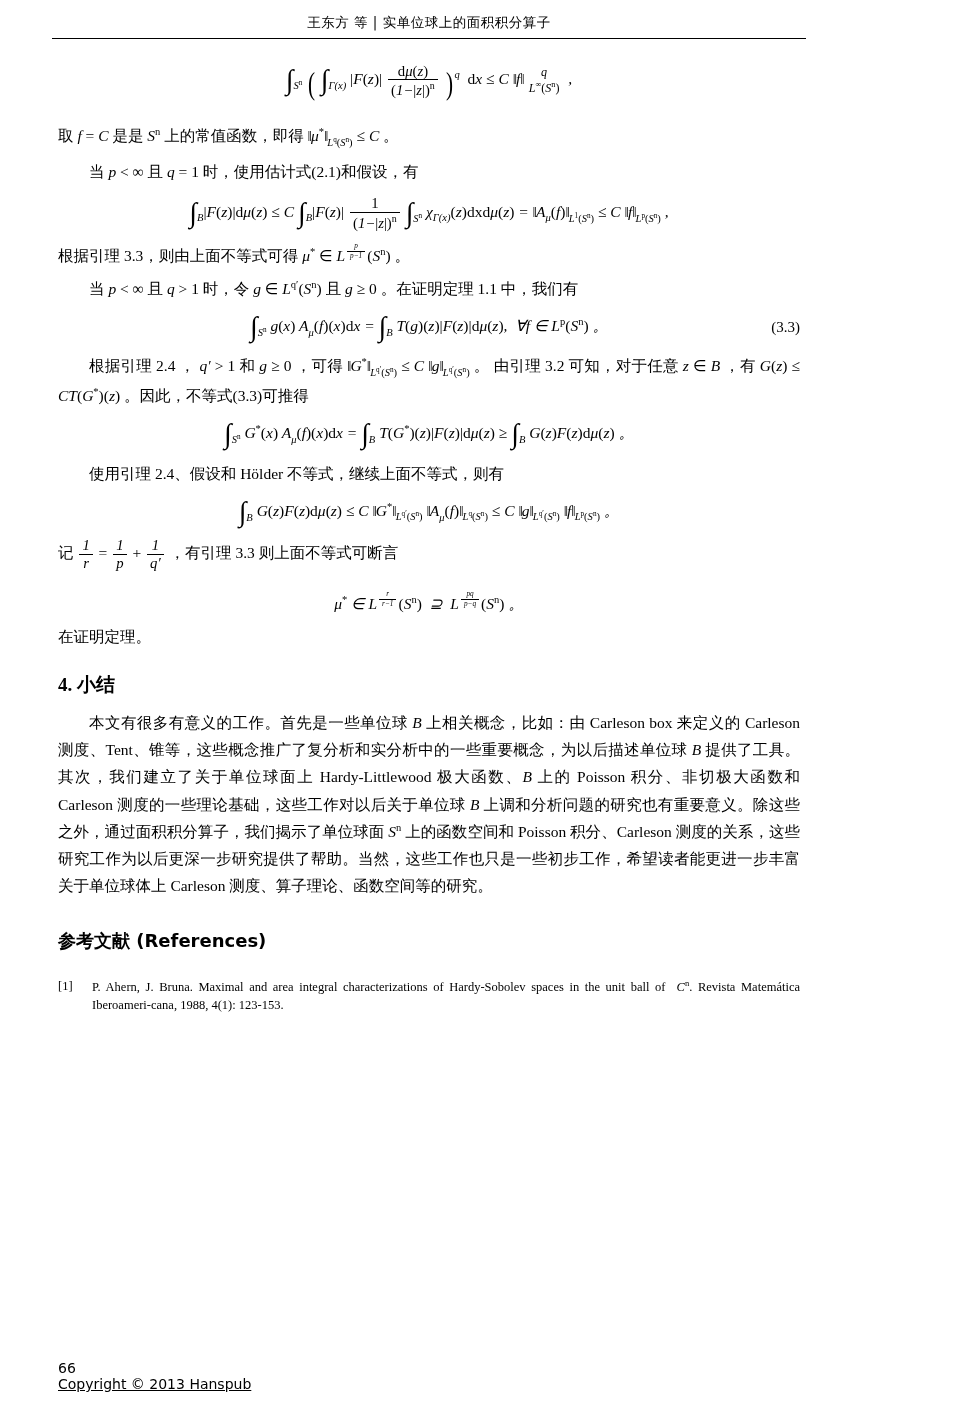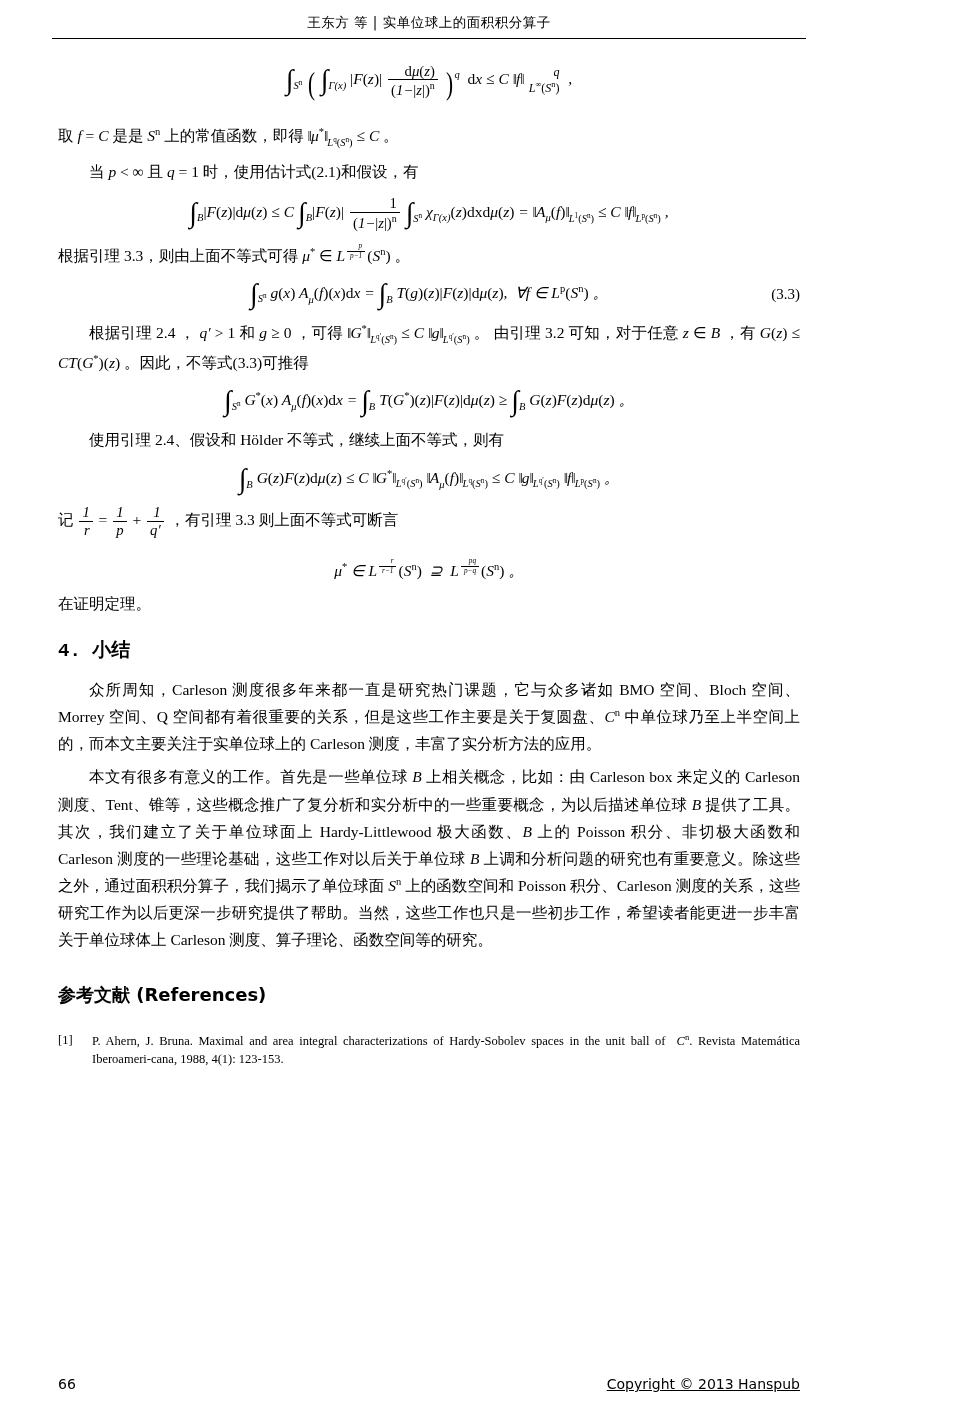--- a/index.html
+++ b/index.html
@@ -73,38 +73,38 @@
     vertical-align: -5px;
     display: inline-block;
     line-height: 0.6;
   }
   .sub { font-size: 0.68em; vertical-align: -0.45em; font-style: italic; }
   .sup { font-size: 0.68em; vertical-align: 0.55em; font-style: italic; }
   .supn { font-size: 0.68em; vertical-align: 0.55em; font-style: normal; }
   .frac {
     display: inline-block;
     vertical-align: middle;
-    text-align: right;
+    text-align: center;
     font-size: 0.95em;
     line-height: 1.15;
     margin: 0 2px;
   }
   .frac .num { display: block; border-bottom: 1px solid #000; padding: 0 3px; }
   .frac .den { display: block; padding: 0 3px; }
   .paren-big {
     font-size: 2.1em;
     vertical-align: -0.3em;
     font-style: normal;
     display: inline-block;
     transform: scaleX(0.65);
   }
   .norm { font-style: normal; letter-spacing: -1px; }
   .stack-sup { font-size: 0.6em; vertical-align: 0.8em; font-style: italic;}
   h2.section {
-    font-family: Liberation Mono, monospace;
+    font-family: Liberation Serif, serif;
     font-size: 19px;
     font-weight: bold;
     margin: 18px 0 8px 0;
   }
   h2.refs {
     font-family: "DejaVu Sans", sans-serif;
     font-size: 18px;
     font-weight: bold;
     margin: 26px 0 20px 0;
   }
@@ -117,20 +117,21 @@
   }
   .ref-num { width: 24px; flex: 0 0 24px; }
   .footer {
     position: absolute;
     left: 58px;
     right: 58px;
     bottom: 22px;
     display: flex;
     justify-content: space-between;
     font-size: 14px;
+    flex-direction: column;
   }
   .footer .page-no { font-family: "DejaVu Sans", sans-serif; }
   .footer .copy { font-family: "DejaVu Sans", sans-serif; text-decoration: underline; }
   .smallfrac { font-size: 0.78em; }
 </style>
 </head>
 <body>
 
 <div class="page">
 
@@ -170,20 +171,23 @@
         χ<span class="sub">Γ(<span class="m">x</span>)</span><span class="mr">(</span>z<span class="mr">)</span><span class="mr">dxd</span>μ<span class="mr">(</span>z<span class="mr">)</span> =
         <span class="norm mr">‖</span>A<span class="sub">μ</span><span class="mr">(</span>f<span class="mr">)</span><span class="norm mr">‖</span><span class="sub">L<span class="supn">1</span><span class="mr">(</span>S<span class="supn">n</span><span class="mr">)</span></span>
         ≤ C <span class="norm mr">‖</span>f<span class="norm mr">‖</span><span class="sub">L<span class="supn">p</span><span class="mr">(</span>S<span class="supn">n</span><span class="mr">)</span></span> ,
       </span>
     </div>
 
     <p class="noindent">
       根据引理 3.3，则由上面不等式可得 <span class="m">μ<span class="supn">*</span></span> ∈ <span class="m">L</span><span class="stack-sup"><span class="frac smallfrac"><span class="num">p</span><span class="den">p−1</span></span></span><span class="m"><span class="mr">(</span>S<span class="supn">n</span><span class="mr">)</span></span> 。
     </p>
 
+    <p class="para">
+      当 <span class="m">p</span> &lt; ∞ 且 <span class="m">q</span> &gt; 1 时，令 <span class="m">g</span> ∈ <span class="m">L<span class="supn">q′</span><span class="mr">(</span>S<span class="supn">n</span><span class="mr">)</span></span> 且 <span class="m">g</span> ≥ 0 。在证明定理 1.1 中，我们有
+    </p>
 
     <div class="eq">
       <span class="eq-inner m">
         <span class="int">∫</span><span class="sub">S<span class="supn">n</span></span>
         g<span class="mr">(</span>x<span class="mr">)</span> A<span class="sub">μ</span><span class="mr">(</span>f<span class="mr">)(</span>x<span class="mr">)d</span>x =
         <span class="int">∫</span><span class="sub">B</span>
         T<span class="mr">(</span>g<span class="mr">)(</span>z<span class="mr">)</span><span class="mr">|</span>F<span class="mr">(</span>z<span class="mr">)</span><span class="mr">|d</span>μ<span class="mr">(</span>z<span class="mr">)</span>,
         &nbsp;∀<span class="m">f</span> ∈ L<span class="supn">p</span><span class="mr">(</span>S<span class="supn">n</span><span class="mr">)</span> 。
       </span>
       <span class="eq-num">(3.3)</span>
@@ -233,23 +237,20 @@
         μ<span class="supn">*</span> ∈ L<span class="stack-sup"><span class="frac smallfrac"><span class="num">r</span><span class="den">r−1</span></span></span><span class="mr">(</span>S<span class="supn">n</span><span class="mr">)</span>
         &nbsp;⊇&nbsp;
         L<span class="stack-sup"><span class="frac smallfrac"><span class="num">pq</span><span class="den">p−q</span></span></span><span class="mr">(</span>S<span class="supn">n</span><span class="mr">)</span> 。
       </span>
     </div>
 
     <p class="noindent">在证明定理。</p>
 
     <h2 class="section">4. 小结</h2>
 
-    <p class="para">
-      众所周知，Carleson 测度很多年来都一直是研究热门课题，它与众多诸如 BMO 空间、Bloch 空间、Morrey 空间、Q 空间都有着很重要的关系，但是这些工作主要是关于复圆盘、<span class="m">C<span class="supn">n</span></span> 中单位球乃至上半空间上的，而本文主要关注于实单位球上的 Carleson 测度，丰富了实分析方法的应用。
-    </p>
 
     <p class="para">
       本文有很多有意义的工作。首先是一些单位球 <span class="m">B</span> 上相关概念，比如：由 Carleson box 来定义的 Carleson 测度、Tent、锥等，这些概念推广了复分析和实分析中的一些重要概念，为以后描述单位球 <span class="m">B</span> 提供了工具。其次，我们建立了关于单位球面上 Hardy-Littlewood 极大函数、<span class="m">B</span> 上的 Poisson 积分、非切极大函数和 Carleson 测度的一些理论基础，这些工作对以后关于单位球 <span class="m">B</span> 上调和分析问题的研究也有重要意义。除这些之外，通过面积积分算子，我们揭示了单位球面 <span class="m">S<span class="supn">n</span></span> 上的函数空间和 Poisson 积分、Carleson 测度的关系，这些研究工作为以后更深一步研究提供了帮助。当然，这些工作也只是一些初步工作，希望读者能更进一步丰富关于单位球体上 Carleson 测度、算子理论、函数空间等的研究。
     </p>
 
     <h2 class="refs">参考文献  (References)</h2>
 
     <div class="ref-item">
       <span class="ref-num">[1]</span>
       <span>

